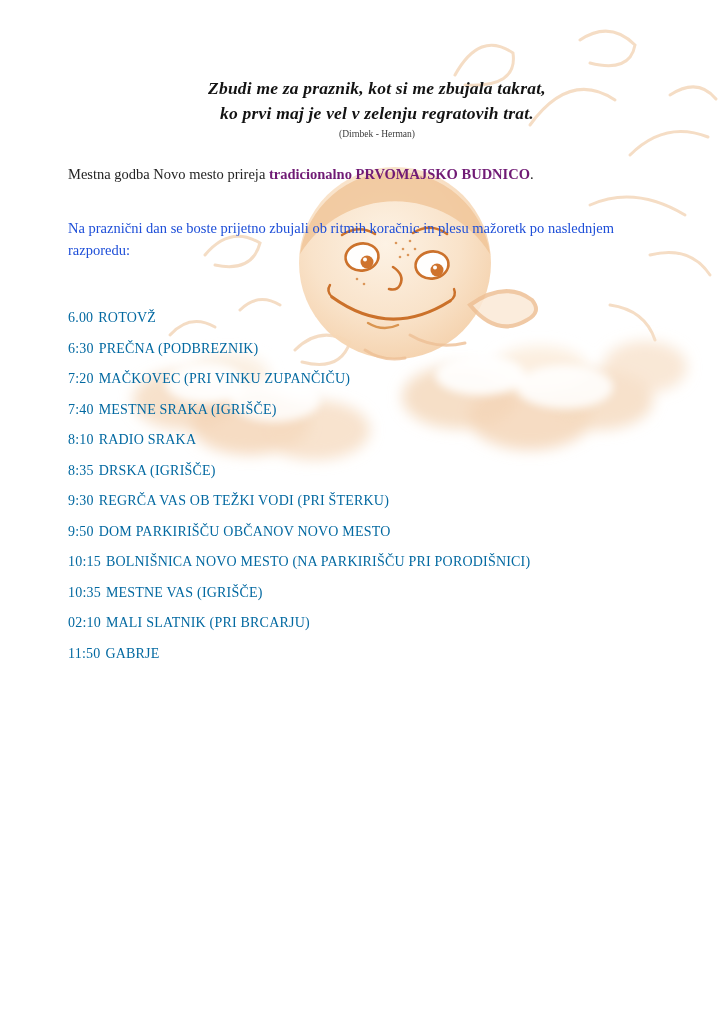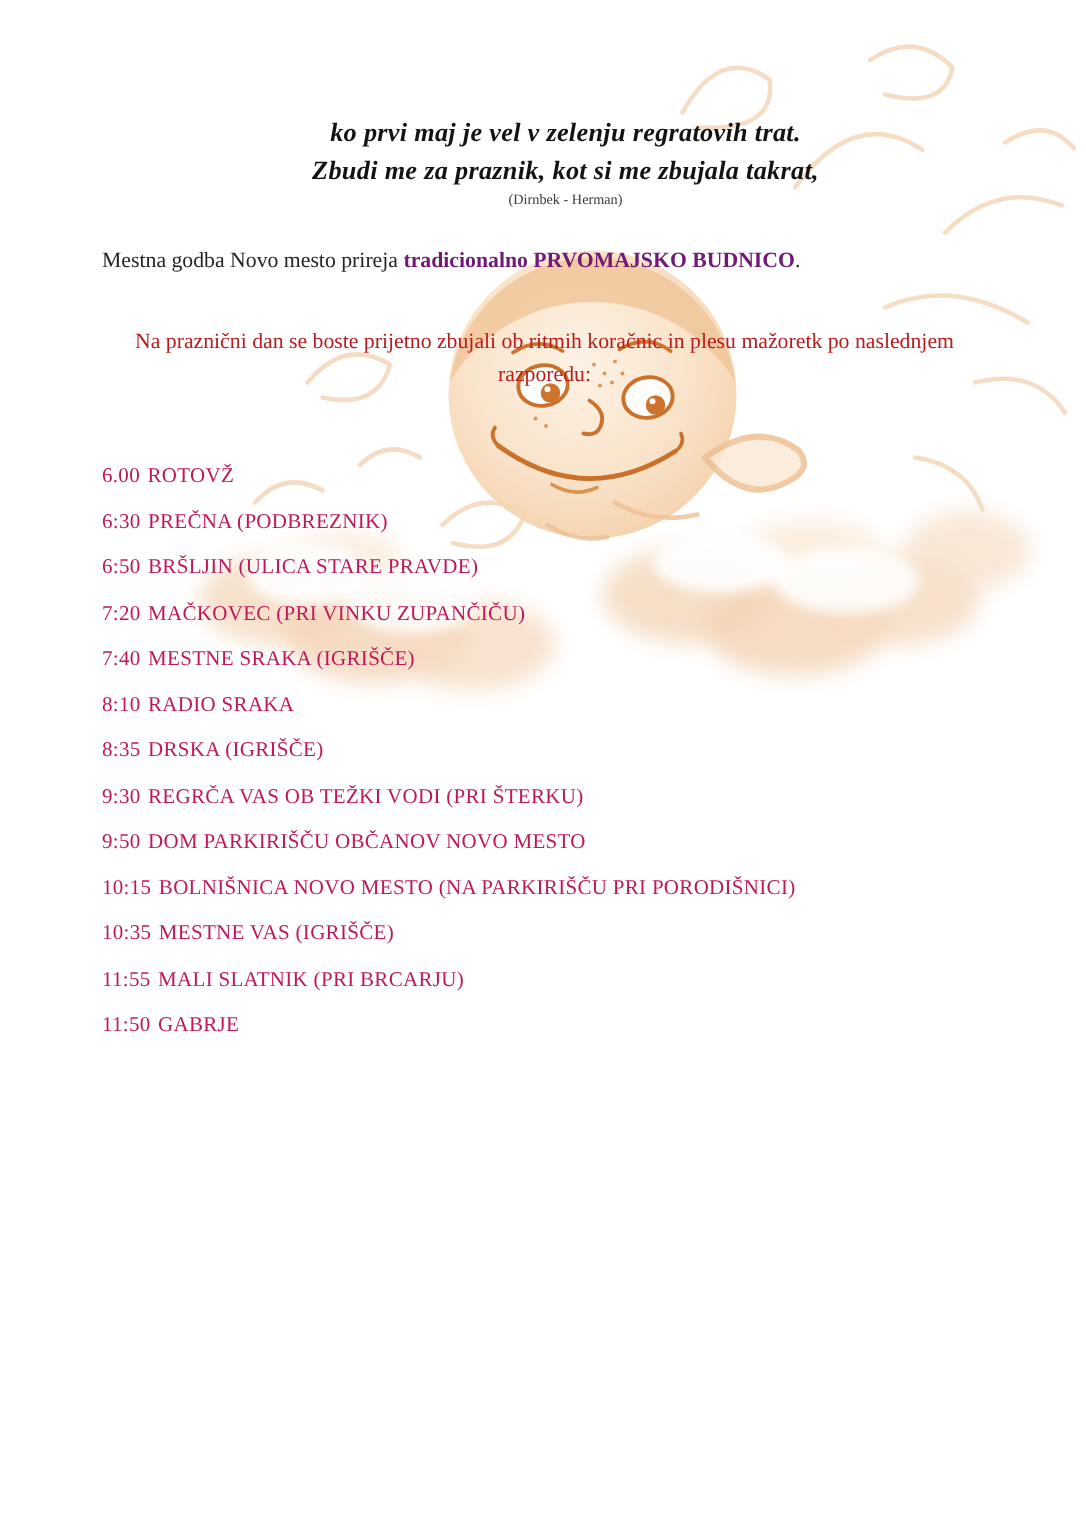--- a/index.html
+++ b/index.html
@@ -27,29 +27,28 @@
   }
 
   .intro {
     margin:24px 66px 0 68px;
     font-size:14.5px; color:#242424; line-height:22px;
   }
   .intro .bold { font-weight:bold; color:#701a75; }
 
   .description {
     margin:32px 66px 0 68px;
-    font-size:14.5px; color:#b91c1c; line-height:22px;
+    font-size:14.5px; color:#1d4ed8; line-height:22px;
     max-width:592px;
-    text-align:center;
   }
 
   .schedule { margin:49px 40px 0 68px; }
   .schedule-item {
     height:30.5px;
-    font-size:14px; color:#be185d; letter-spacing:0.2px;
+    font-size:14px; color:#0369a1; letter-spacing:0.2px;
     white-space:nowrap;
   }
   .schedule-item .time { margin-right:5px; }
 </style>
 </head>
 <body>
 
 <svg class="watermark" viewBox="0 0 610 510" xmlns="http://www.w3.org/2000/svg" aria-hidden="true">
   <defs>
     <radialGradient id="sunFill" cx="45%" cy="40%" r="65%">
@@ -144,50 +143,49 @@
         <circle cx="247" cy="274" r="1.3"></circle>
       <circle cx="254" cy="279" r="1.3"></circle>
         <circle cx="305" cy="244" r="1.3"></circle>
     </g>
   </g>
 </svg>
 
 <div class="content">
 
   <div class="quote-block">
+    <div class="quote-line">Zbudi me za praznik, kot si me zbujala takrat,</div>
     <div class="quote-line">ko prvi maj je vel v zelenju regratovih trat.</div>
-    <div class="quote-line">Zbudi me za praznik, kot si me zbujala takrat,</div>
     <div class="attribution">(Dirnbek - Herman)</div>
   </div>
 
   <p class="intro"><span>Mestna godba Novo mesto prireja </span><span class="bold">tradicionalno PRVOMAJSKO BUDNICO</span><span>.</span></p>
 
   <p class="description">Na praznični dan se boste prijetno zbujali ob ritmih koračnic in plesu mažoretk po naslednjem razporedu:</p>
 
   <div class="schedule">
   <div class="schedule-item"><span class="time">6.00</span><span class="location">ROTOVŽ</span></div>
 
   <div class="schedule-item"><span class="time">6:30</span><span class="location">PREČNA (PODBREZNIK)</span></div>
 
-  <div class="schedule-item"><span class="time">6:50</span><span class="location">BRŠLJIN (ULICA STARE PRAVDE)</span></div>
 
   <div class="schedule-item"><span class="time">7:20</span><span class="location">MAČKOVEC (PRI VINKU ZUPANČIČU)</span></div>
 
   <div class="schedule-item"><span class="time">7:40</span><span class="location">MESTNE SRAKA (IGRIŠČE)</span></div>
 
   <div class="schedule-item"><span class="time">8:10</span><span class="location">RADIO SRAKA</span></div>
 
   <div class="schedule-item"><span class="time">8:35</span><span class="location">DRSKA (IGRIŠČE)</span></div>
 
   <div class="schedule-item"><span class="time">9:30</span><span class="location">REGRČA VAS OB TEŽKI VODI (PRI ŠTERKU)</span></div>
 
   <div class="schedule-item"><span class="time">9:50</span><span class="location">DOM PARKIRIŠČU OBČANOV NOVO MESTO</span></div>
 
   <div class="schedule-item"><span class="time">10:15</span><span class="location">BOLNIŠNICA NOVO MESTO (NA PARKIRIŠČU PRI PORODIŠNICI)</span></div>
 
   <div class="schedule-item"><span class="time">10:35</span><span class="location">MESTNE VAS (IGRIŠČE)</span></div>
 
-  <div class="schedule-item"><span class="time">11:55</span><span class="location">MALI SLATNIK (PRI BRCARJU)</span></div>
+  <div class="schedule-item"><span class="time">02:10</span><span class="location">MALI SLATNIK (PRI BRCARJU)</span></div>
 
   <div class="schedule-item"><span class="time">11:50</span><span class="location">GABRJE</span></div>
 </div>
 
 </div>
 
 </body></html>

